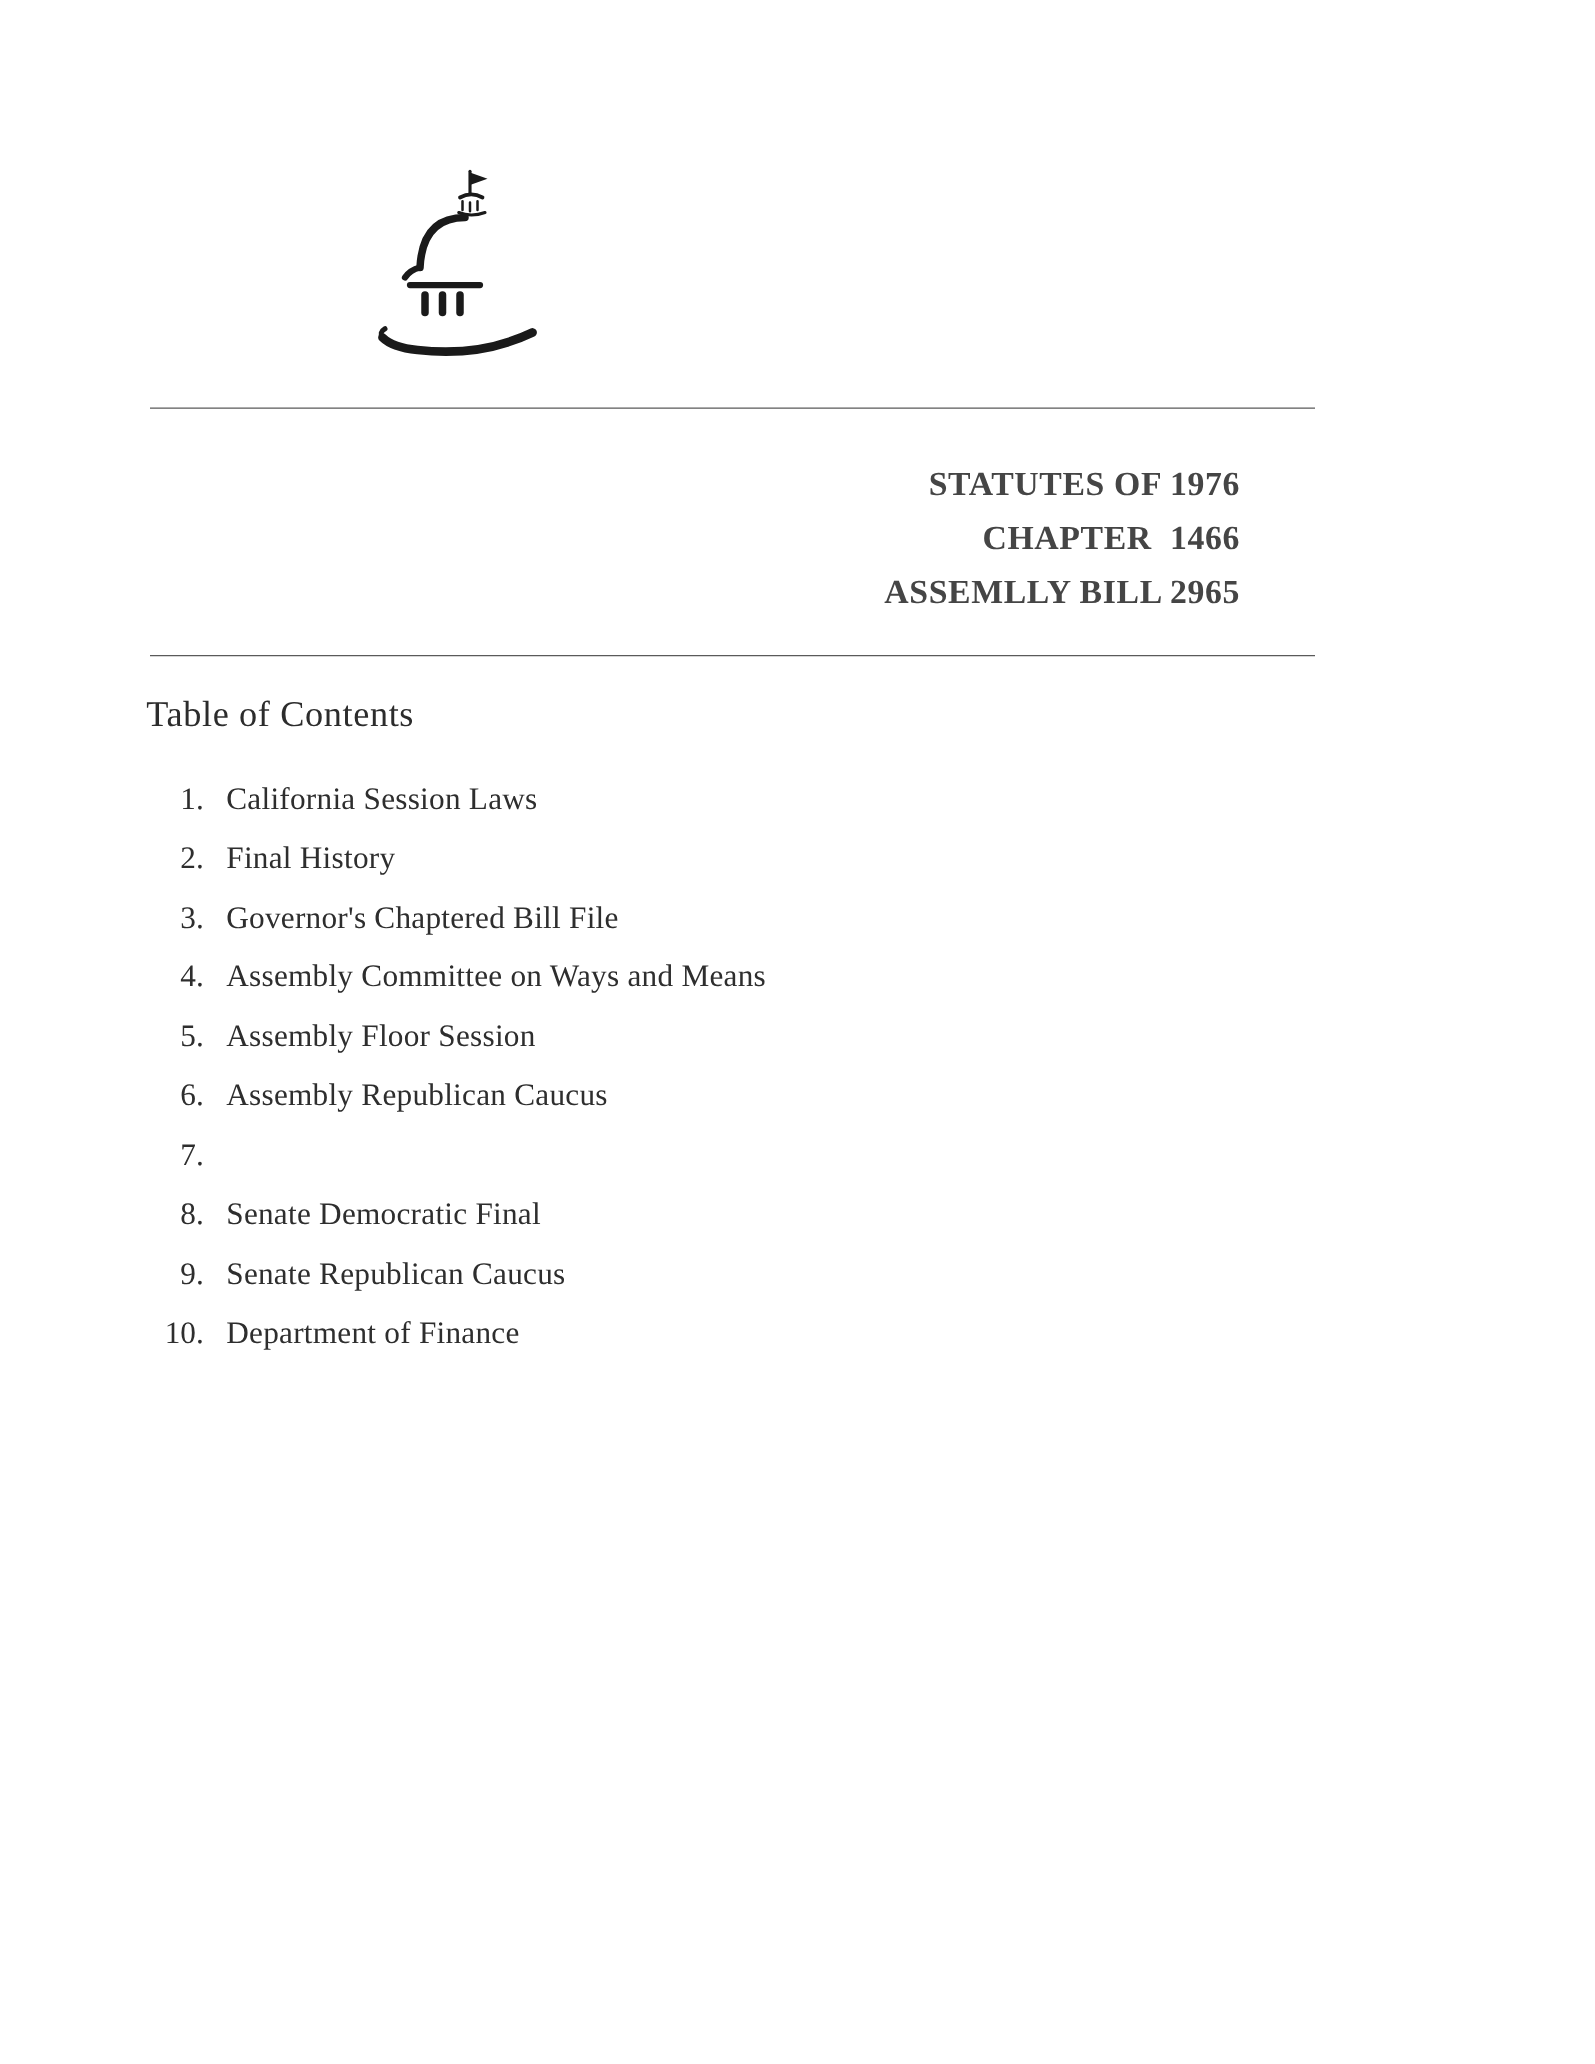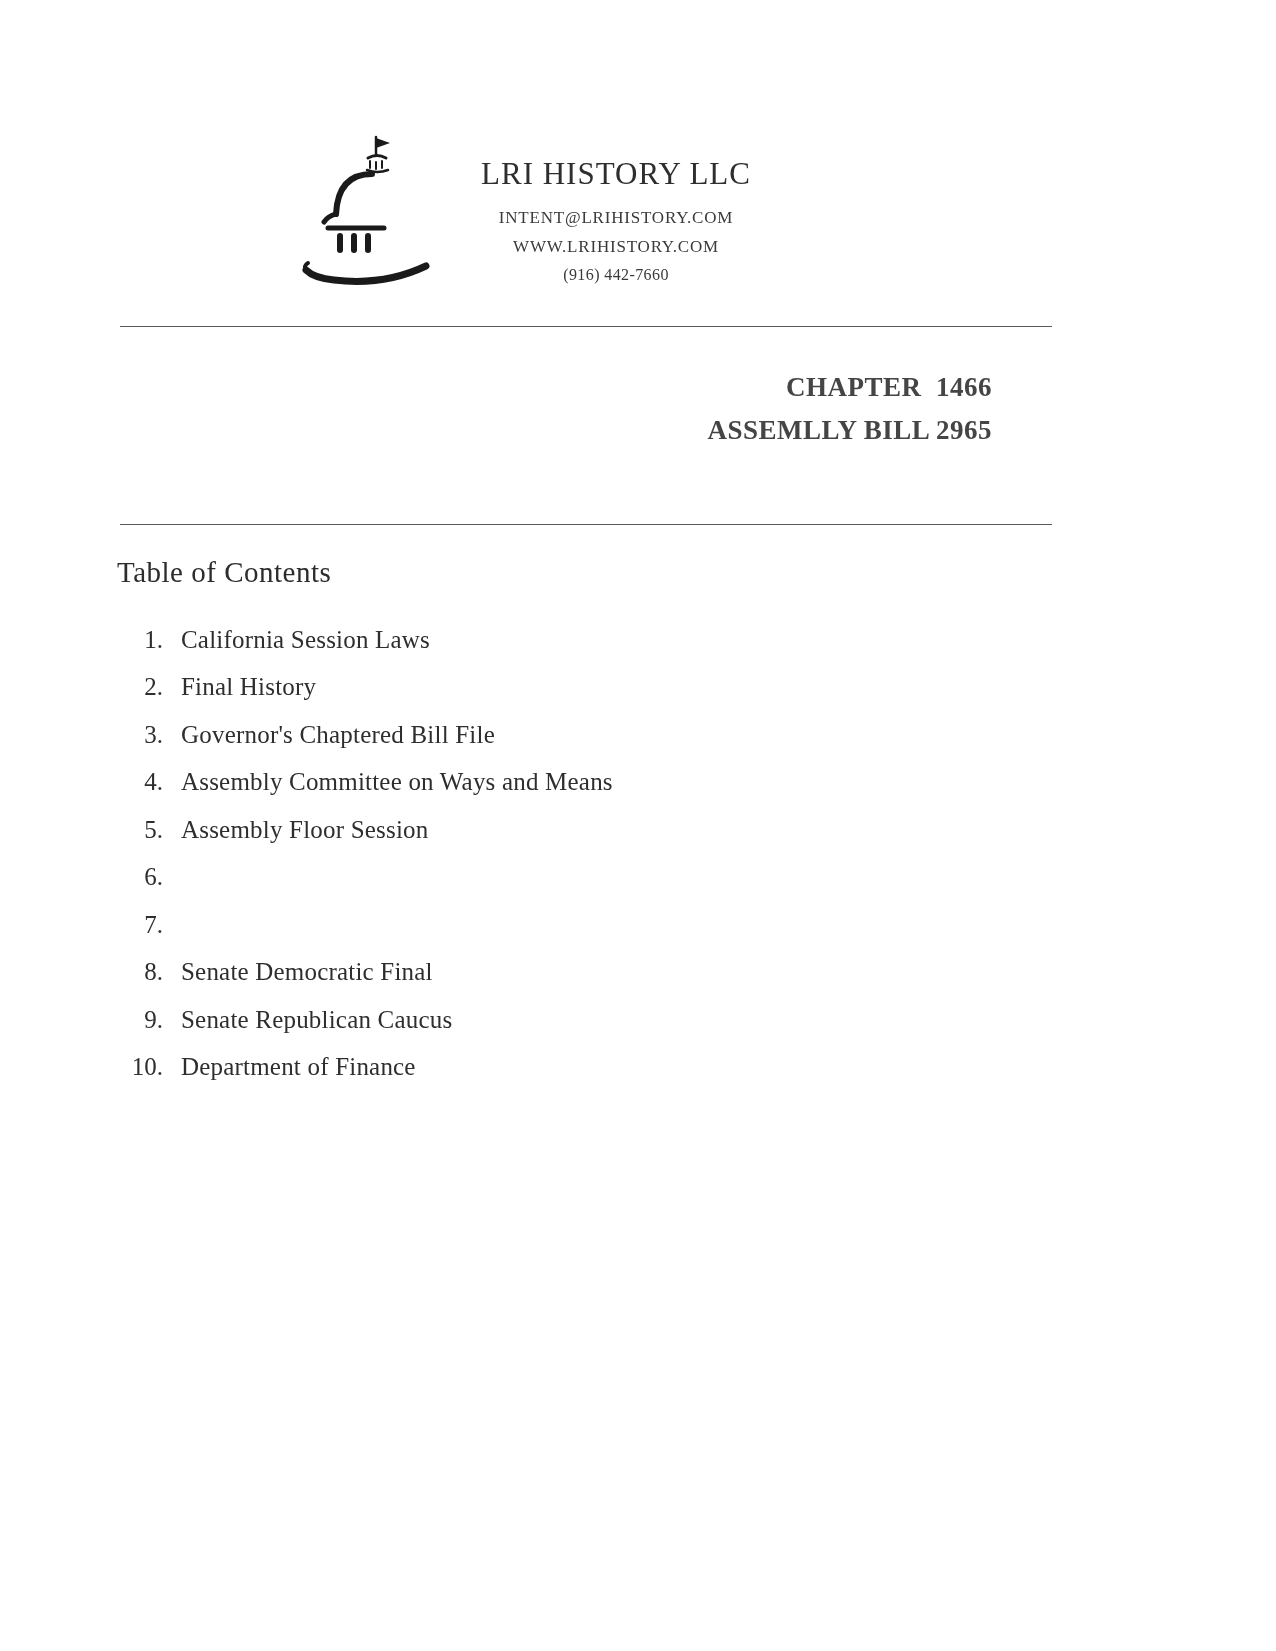--- a/index.html
+++ b/index.html
@@ -135,32 +135,27 @@
       <path d="M36 100 h56" stroke-width="5"></path>
 
       <path d="M48 108 v14" stroke-width="6"></path>
       <path d="M62 108 v14" stroke-width="6"></path>
       <path d="M76 108 v14" stroke-width="6"></path>
 
       <path d="M14 142 q8 8 28 10 q50 6 92 -14" stroke-width="7"></path>
       <path d="M14 142 q-3 -4 2 -7" stroke-width="4"></path>
     </svg>
   </div>
-  <div class="head-text">
-    <div class="company-name">LRI HISTORY LLC</div>
-    <div class="contact-line">INTENT@LRIHISTORY.COM</div>
-    <div class="contact-line">WWW.LRIHISTORY.COM</div>
-    <div class="contact-phone">(916) 442-7660</div>
-  </div>
 </div>
 
 <hr class="rule rule-1">
 <hr class="rule rule-2">
 
 <div class="title-block">
+  <div class="title-line">STATUTES OF 1976</div>
   <div class="title-line">CHAPTER  1466</div>
   <div class="title-line">ASSEMLLY BILL 2965</div>
 </div>
 
 <div class="toc-heading">Table of Contents</div>
 
 <ul class="toc-list">
   <li class="toc-item">
     <span class="toc-num">1.</span>
     <span class="toc-label">California Session Laws</span>
@@ -176,20 +171,21 @@
   <li class="toc-item">
     <span class="toc-num">4.</span>
     <span class="toc-label">Assembly Committee on Ways and Means</span>
   </li>
   <li class="toc-item">
     <span class="toc-num">5.</span>
     <span class="toc-label">Assembly Floor Session</span>
   </li>
   <li class="toc-item">
     <span class="toc-num">6.</span>
+    <span class="toc-label">Assembly Republican Caucus</span>
   </li>
   <li class="toc-item">
     <span class="toc-num">7.</span>
   </li>
   <li class="toc-item">
     <span class="toc-num">8.</span>
     <span class="toc-label">Senate Democratic Final</span>
   </li>
   <li class="toc-item">
     <span class="toc-num">9.</span>

